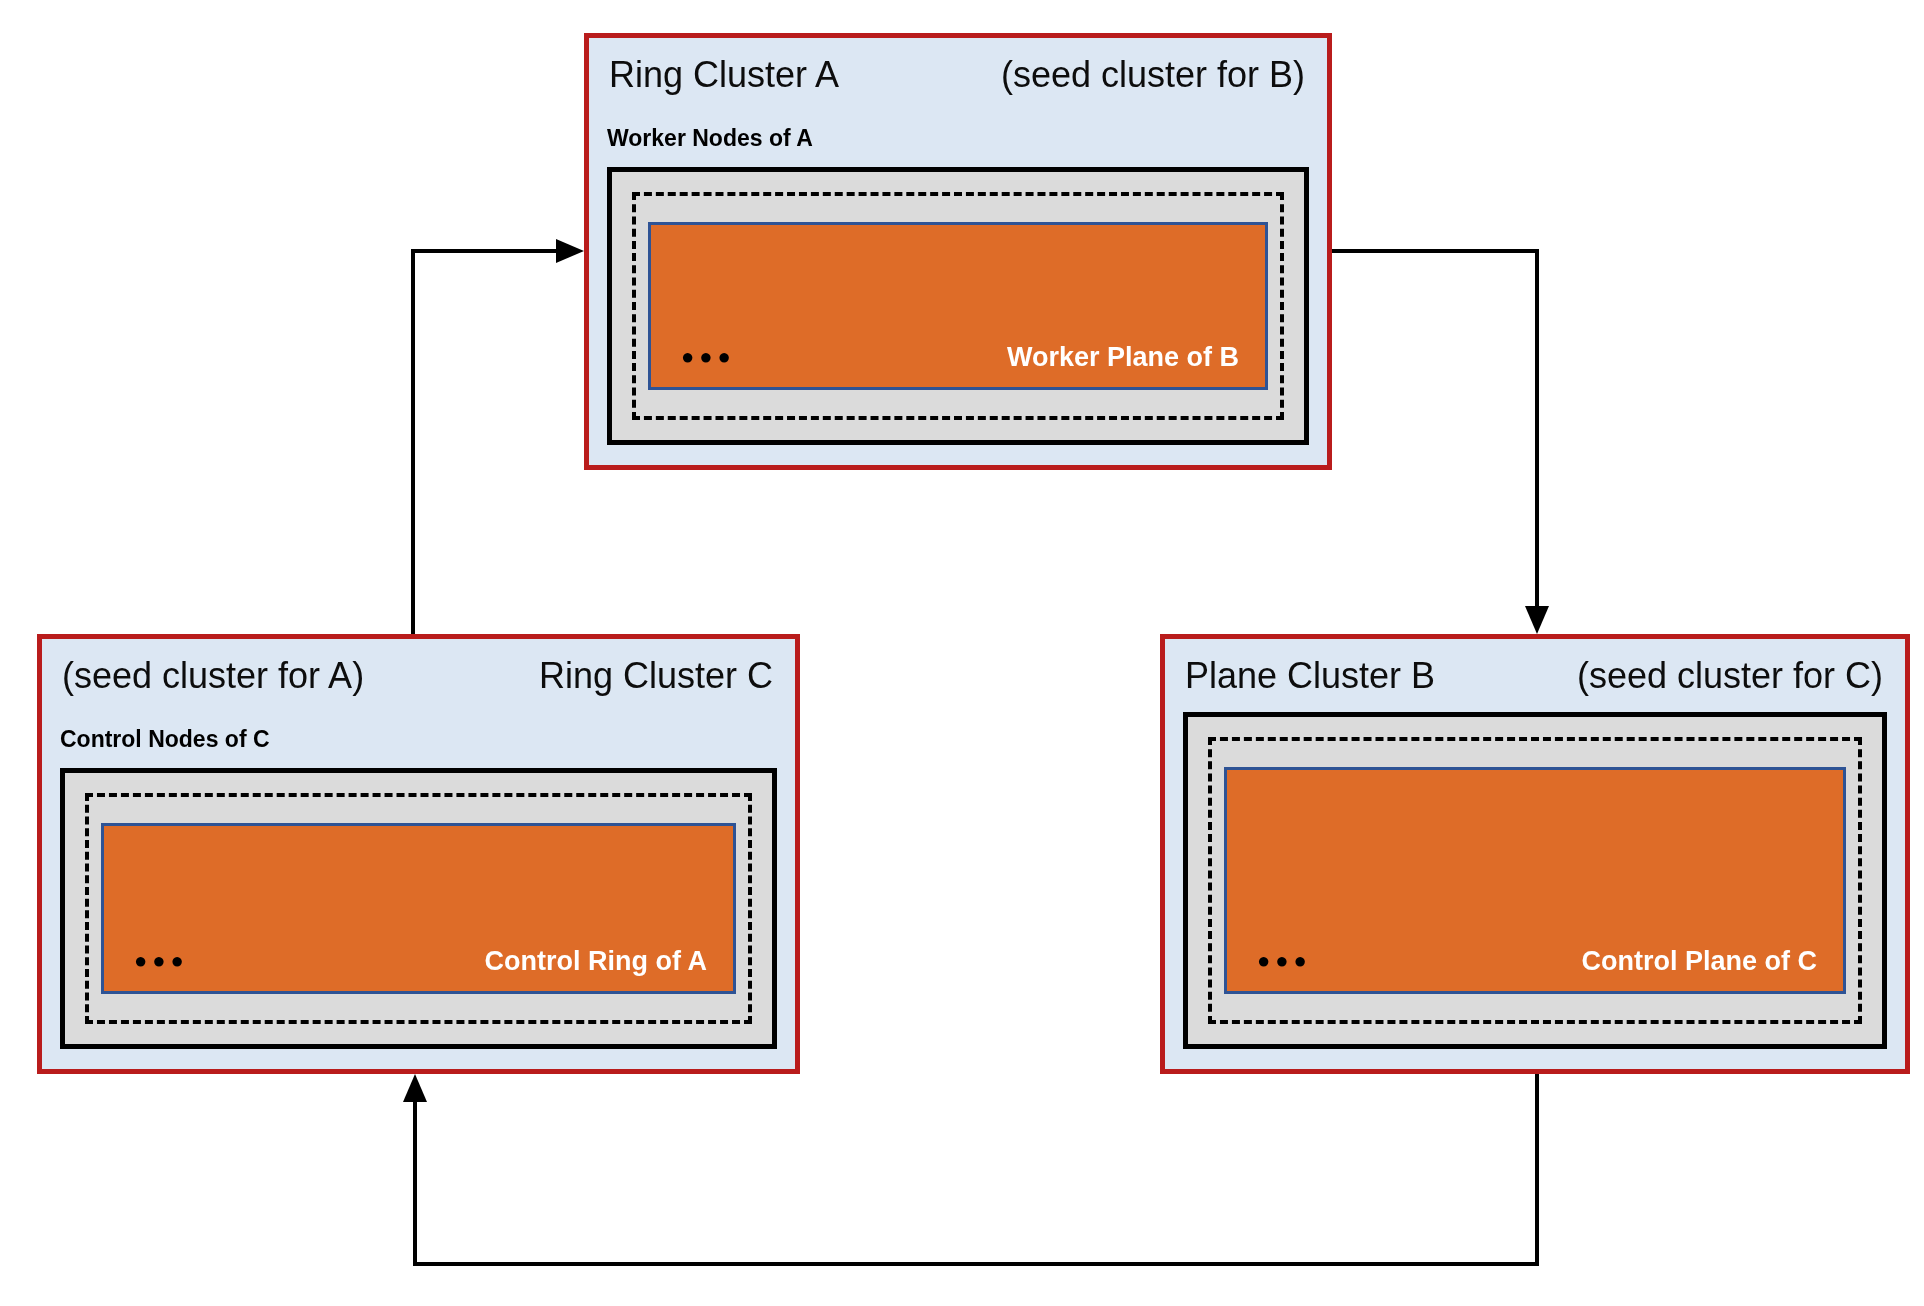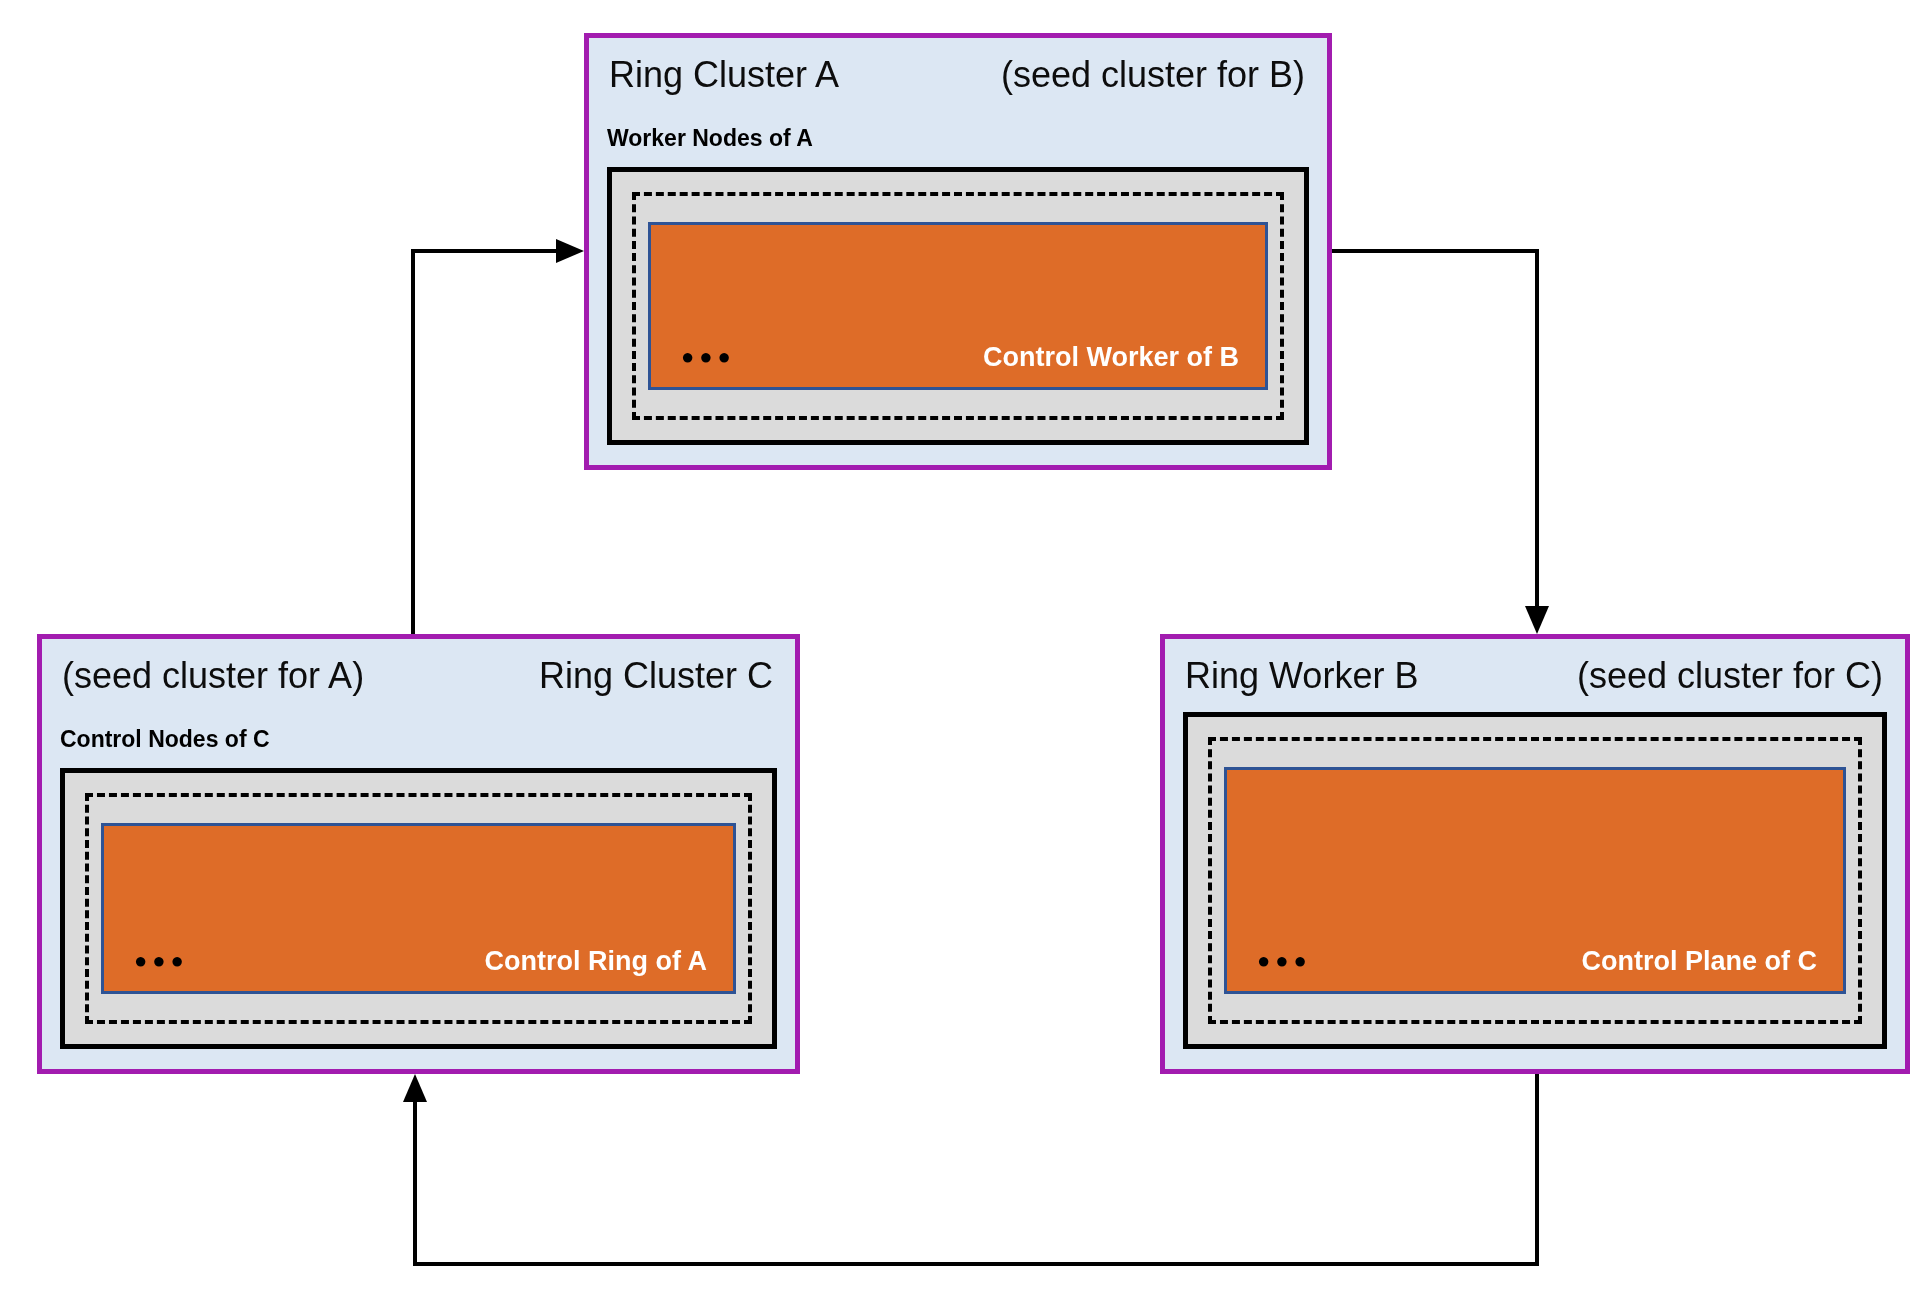--- a/index.html
+++ b/index.html
@@ -27,21 +27,21 @@
     left: 0; top: 0;
     width: 1924px;
     height: 1306px;
     z-index: 1;
     pointer-events: none;
   }
   .cluster {
     position: absolute;
     z-index: 2;
     background: var(--cluster-fill);
-    border: 5px solid #a21caf;
+    border: 5px solid #b91c1c;
     display: flex;
     flex-direction: column;
     padding: 14px 18px 20px 18px;
   }
   .cluster-a { left: 584px; top: 33px;  width: 748px; height: 437px; }
   .cluster-c { left: 37px;  top: 634px; width: 763px; height: 440px; }
   .cluster-b { left: 1160px;top: 634px; width: 750px; height: 440px; }
   .cluster-title {
     display: flex;
     justify-content: space-between;
@@ -114,21 +114,21 @@
   <div class="cluster cluster-a">
     <div class="cluster-title">
       <span>Ring Cluster A</span>
       <span>(seed cluster for B)</span>
     </div>
     <div class="worker-label">Worker Nodes of A</div>
     <div class="worker-box">
       <div class="dashed-box">
         <div class="control-plane">
           <span class="dots">●●●</span>
-          <span class="cp-label">Control Worker of B</span>
+          <span class="cp-label">Worker Plane of B</span>
         </div>
       </div>
     </div>
   </div>
 
   <div class="cluster cluster-c">
     <div class="cluster-title">
       <span>(seed cluster for A)</span>
       <span>Ring Cluster C</span>
     </div>
@@ -138,21 +138,21 @@
         <div class="control-plane">
           <span class="dots">●●●</span>
           <span class="cp-label">Control Ring of A</span>
         </div>
       </div>
     </div>
   </div>
 
   <div class="cluster cluster-b">
     <div class="cluster-title">
-      <span>Ring Worker B</span>
+      <span>Plane Cluster B</span>
       <span>(seed cluster for C)</span>
     </div>
     <div class="worker-box">
       <div class="dashed-box">
         <div class="control-plane">
           <span class="dots">●●●</span>
           <span class="cp-label">Control Plane of C</span>
         </div>
       </div>
     </div>

